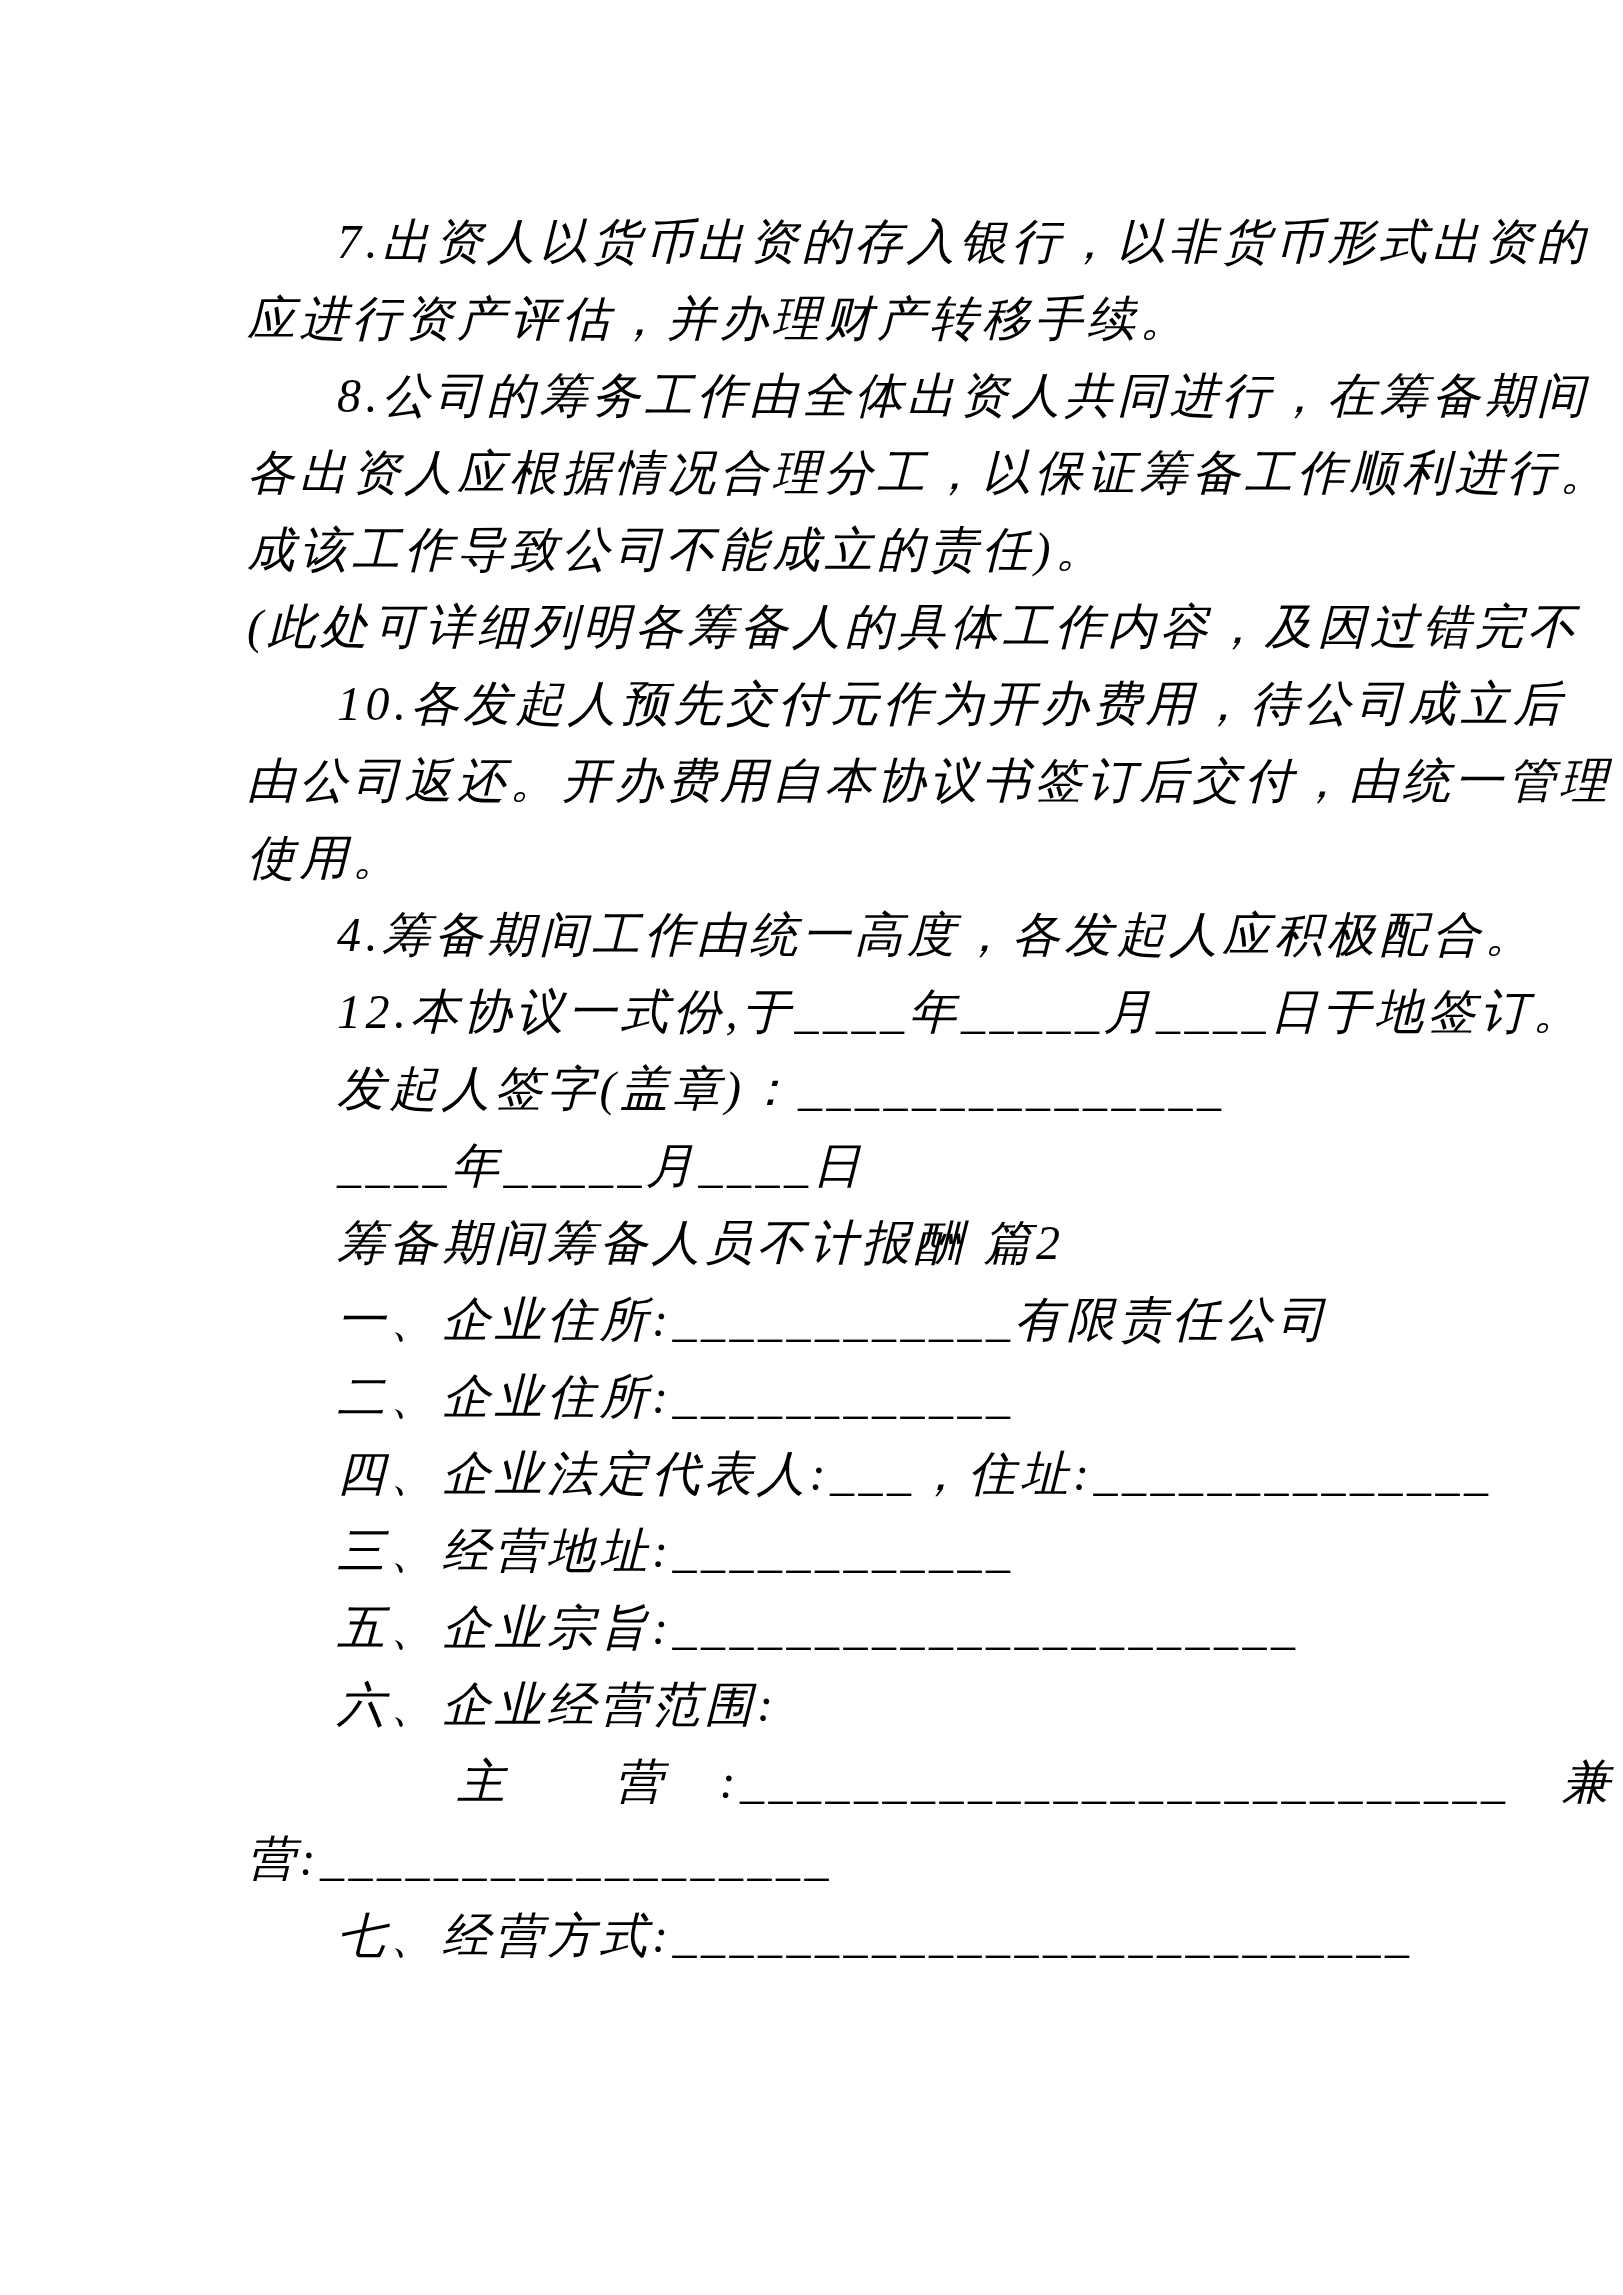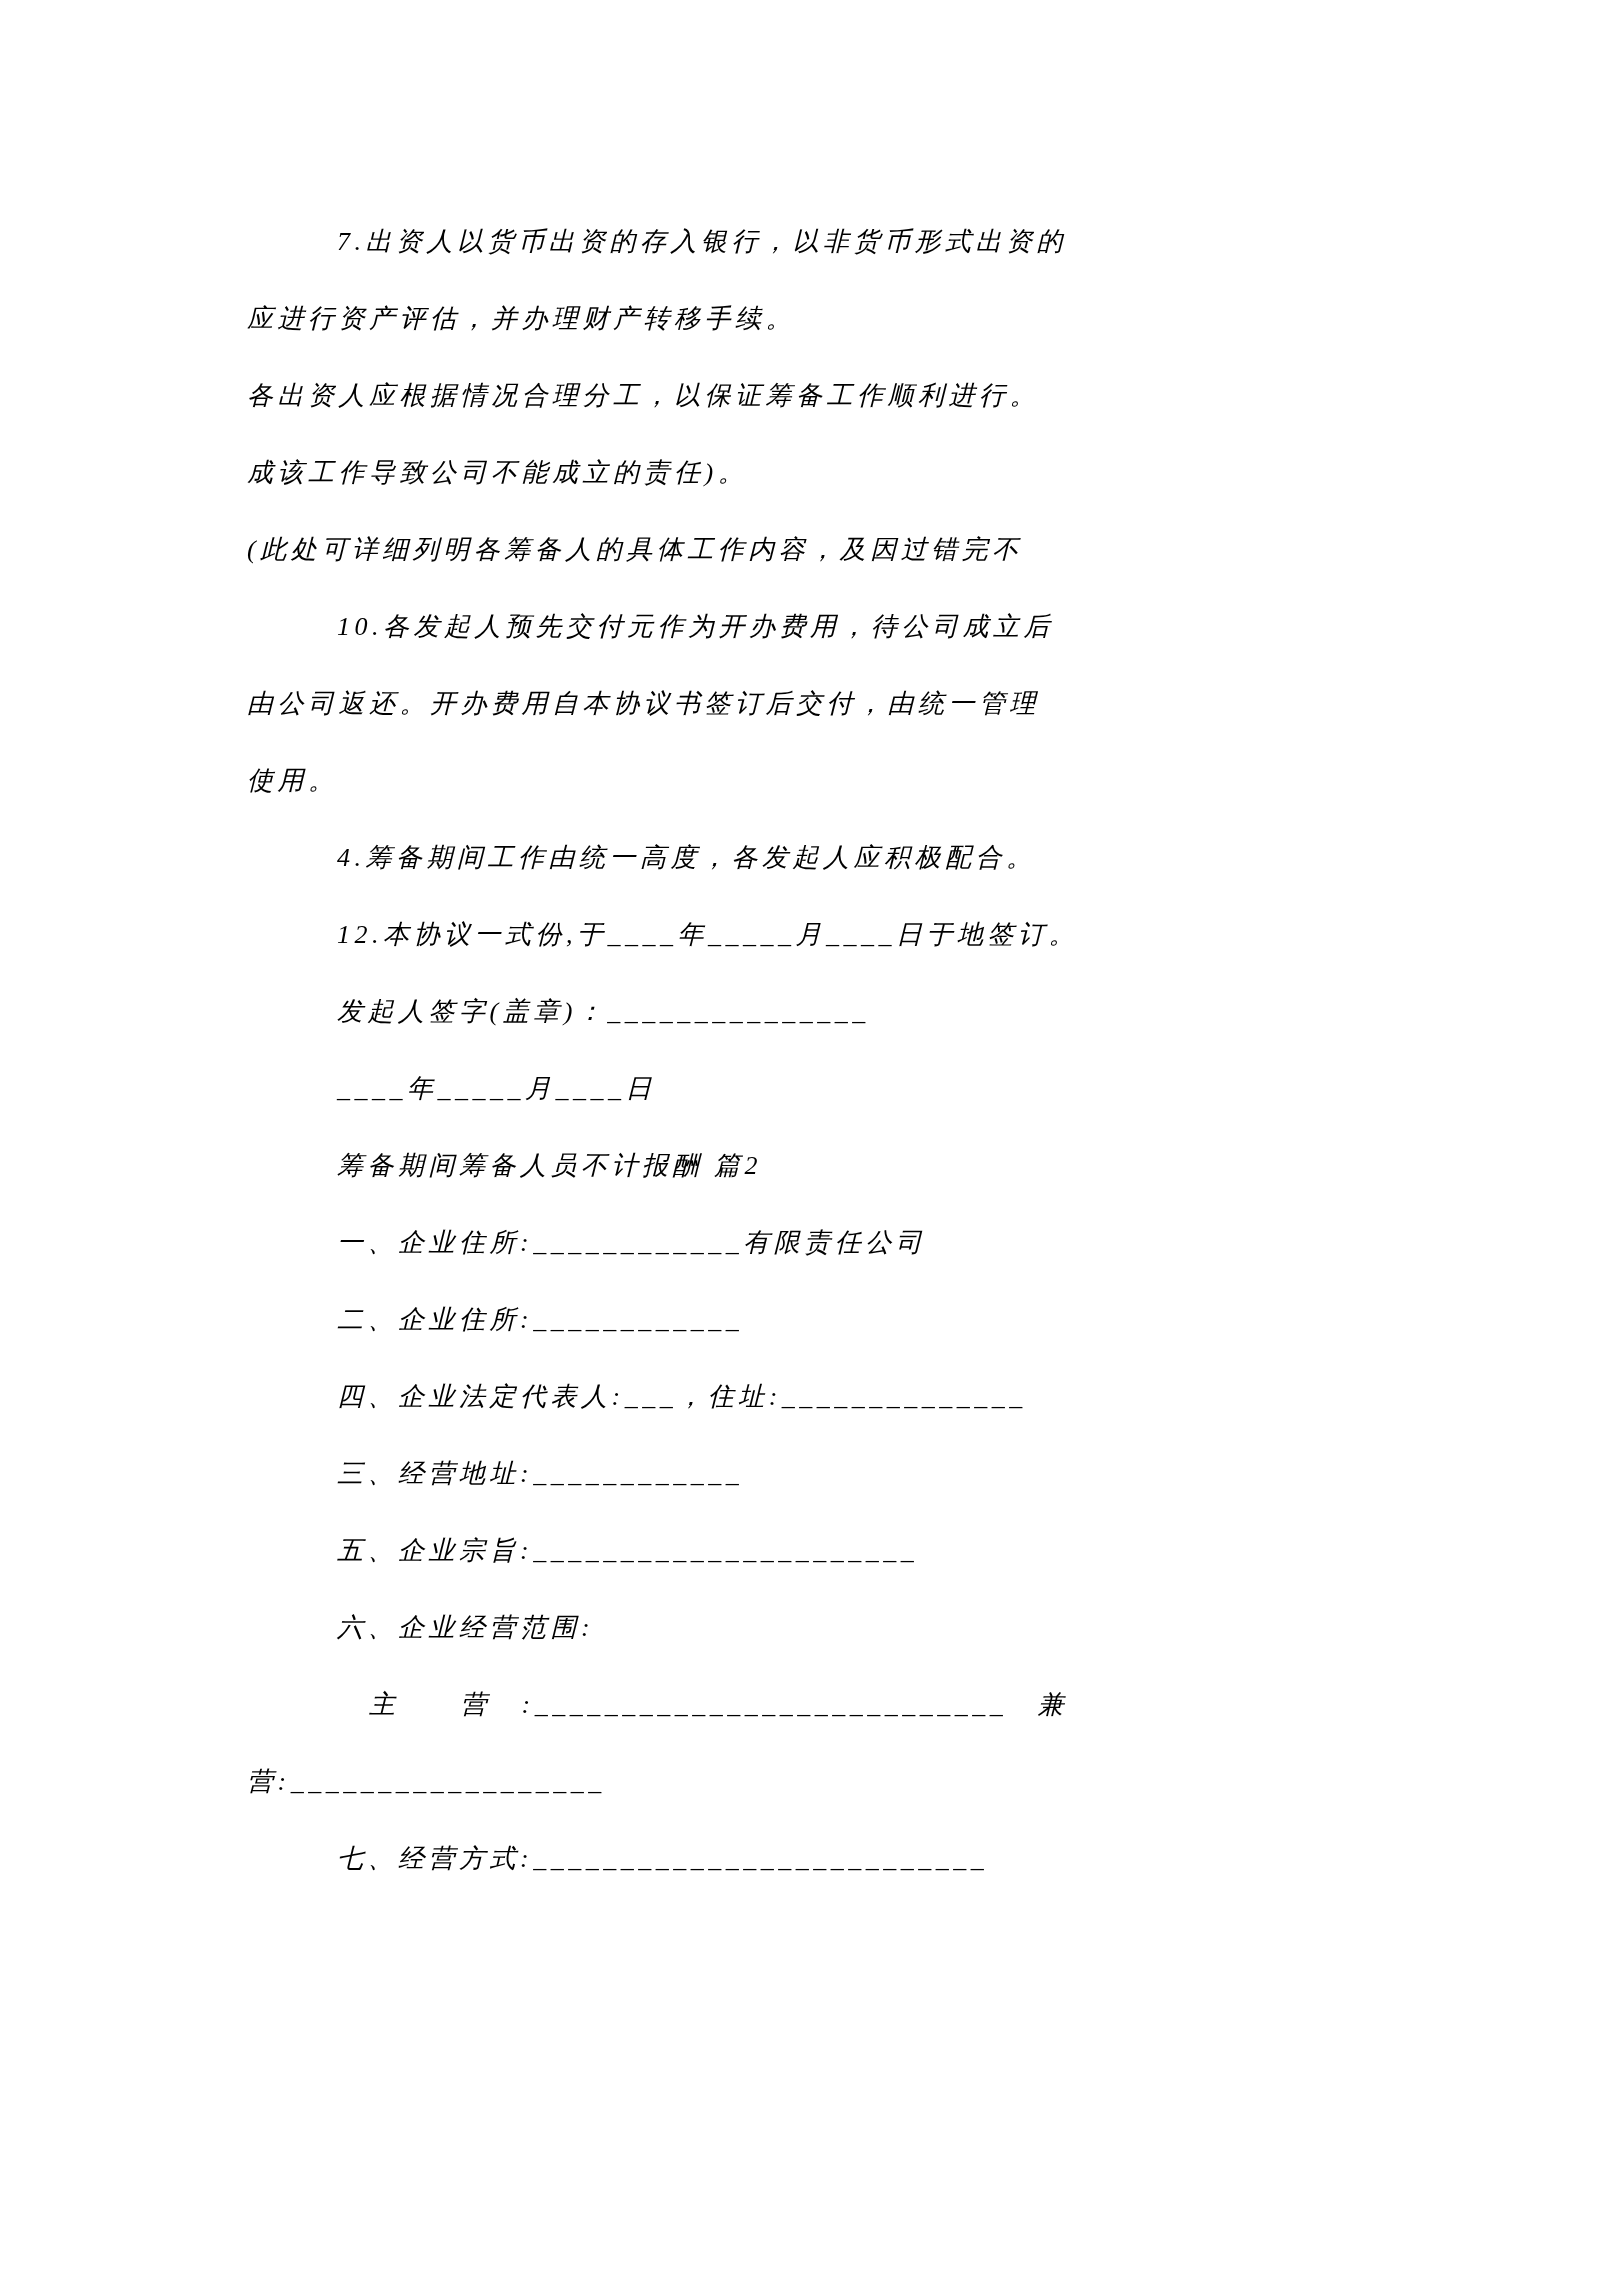--- a/index.html
+++ b/index.html
@@ -22,36 +22,37 @@
     top: 203px;
     width: 1183px;
   }
   .line {
     margin: 0;
     padding: 0;
     height: 77px;
     line-height: 77px;
     font-family: "Liberation Serif", serif;
     font-style: italic;            
-    font-size: 26px;
+    font-size: 48px;
     letter-spacing: 4.5px;           
     color: var(--ink, #000000);
     white-space: pre;              
   }
   .line.indent {
     padding-left: 90px;           
   }
 </style>
 </head>
 <body>
 
 <main class="page">
   <section class="doc" id="doc">
       <p class="line indent">7.出资人以货币出资的存入银行，以非货币形式出资的</p>
       <p class="line">应进行资产评估，并办理财产转移手续。</p>
+      <p class="line indent">8.公司的筹务工作由全体出资人共同进行，在筹备期间</p>
       <p class="line">各出资人应根据情况合理分工，以保证筹备工作顺利进行。</p>
       <p class="line">成该工作导致公司不能成立的责任)。</p>
       <p class="line">(此处可详细列明各筹备人的具体工作内容，及因过错完不</p>
       <p class="line indent">10.各发起人预先交付元作为开办费用，待公司成立后</p>
       <p class="line">由公司返还。开办费用自本协议书签订后交付，由统一管理</p>
       <p class="line">使用。</p>
       <p class="line indent">4.筹备期间工作由统一高度，各发起人应积极配合。</p>
       <p class="line indent">12.本协议一式份,于____年_____月____日于地签订。</p>
       <p class="line indent">发起人签字(盖章)：_______________</p>
       <p class="line indent">____年_____月____日</p>

